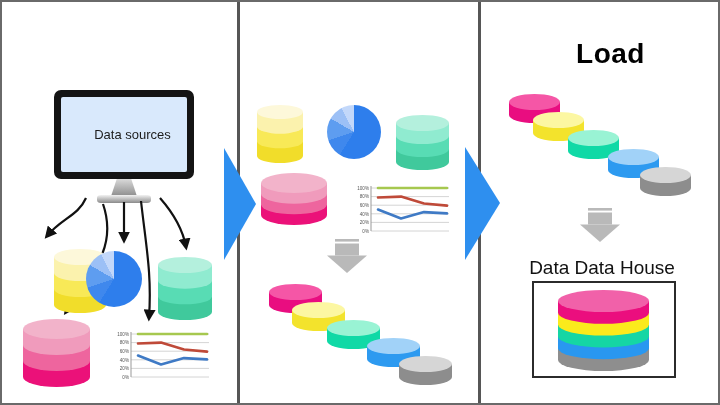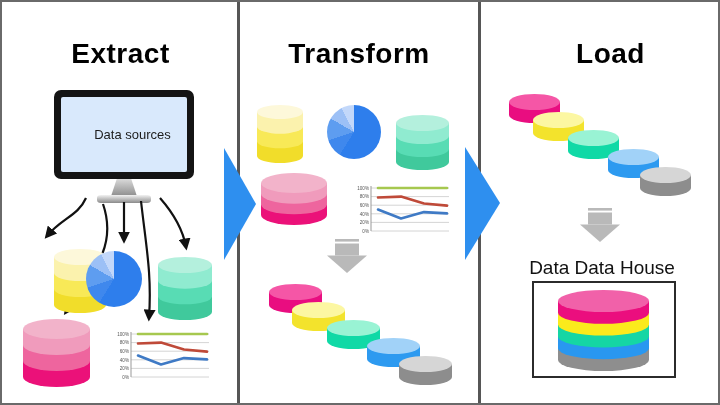--- a/index.html
+++ b/index.html
@@ -33,22 +33,20 @@
   .flow-svg{position:absolute;left:0;top:0;pointer-events:none;}
 </style>
 </head>
 <body>
 
 <div class="stage">
 
   <div class="divider d1"></div>
   <div class="divider d2"></div>
 
-  <div class="title t1">Extract</div>
-  <div class="title t2">Transform</div>
   <div class="title t3">Load</div>
 
   <div class="monitor">
     <div class="monitor-screen">
       <span>Data sources</span>
     </div>
   </div>
   <div class="stand-neck"></div>
   <div class="stand-base"></div>
 

